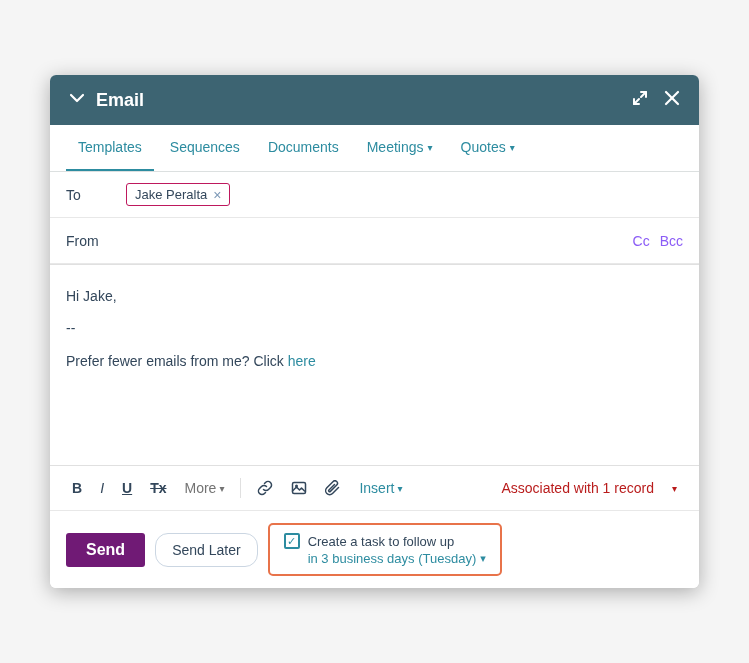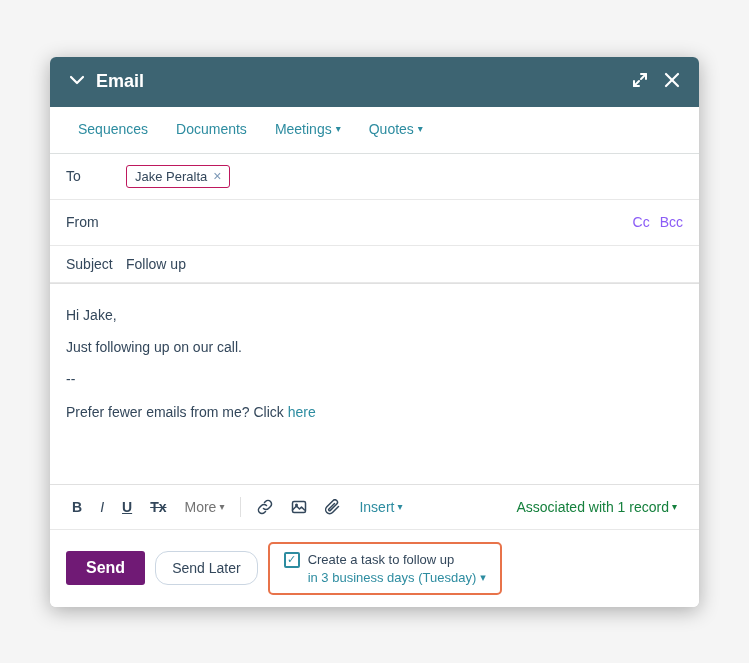--- a/index.html
+++ b/index.html
@@ -223,29 +223,29 @@
       border: none;
       cursor: pointer;
       font-size: 14px;
       font-weight: 500;
       display: flex;
       align-items: center;
       gap: 3px;
       padding: 4px 6px;
     }
     .associated-btn {
-      color: #15803d;
+      color: #b91c1c;
       background: none;
       border: none;
       cursor: pointer;
       font-size: 14px;
       font-weight: 500;
       display: flex;
       align-items: center;
-      gap: 3px;
+      gap: 18px;
       margin-left: auto;
       padding: 4px 6px;
     }
 
     
     .footer {
       padding: 12px 16px;
       display: flex;
       align-items: center;
       gap: 10px;
@@ -351,20 +351,21 @@
       <span class="header-icon">
         <svg width="18" height="18" viewBox="0 0 18 18" fill="none">
           <line x1="3" y1="3" x2="15" y2="15" stroke="#fff" stroke-width="2.2" stroke-linecap="round"></line>
           <line x1="15" y1="3" x2="3" y2="15" stroke="#fff" stroke-width="2.2" stroke-linecap="round"></line>
         </svg>
       </span>
     </div>
   </div>
 
   <div class="nav-bar">
+    <a class="nav-item active">Templates</a>
     <a class="nav-item">Sequences</a>
     <a class="nav-item">Documents</a>
     <a class="nav-item">
       <span>Meetings</span>
       <span style="font-size:10px;">▾</span>
     </a>
     <a class="nav-item">
       <span>Quotes</span>
       <span style="font-size:10px;">▾</span>
     </a>
@@ -383,29 +384,24 @@
     </div>
 
     <div class="form-row">
       <span class="form-label">From</span>
       <div class="cc-bcc">
         <span class="cc-bcc-btn">Cc</span>
         <span class="cc-bcc-btn">Bcc</span>
       </div>
     </div>
 
-    <div class="subject-row">
-      <span class="form-label">Subject</span>
-      <span class="subject-value">Follow up</span>
-    </div>
   </div>
 
   <div class="email-body">
     <p>Hi Jake,</p>
-    <p>Just following up on our call.</p>
     <p>--</p>
     <p>
       <span>Prefer fewer emails from me? Click </span><a class="email-link">here</a>
     </p>
   </div>
 
   <div class="toolbar">
     <button class="toolbar-btn">B</button>
     <button class="toolbar-btn toolbar-btn-italic">I</button>
     <button class="toolbar-btn toolbar-btn-underline">U</button>

